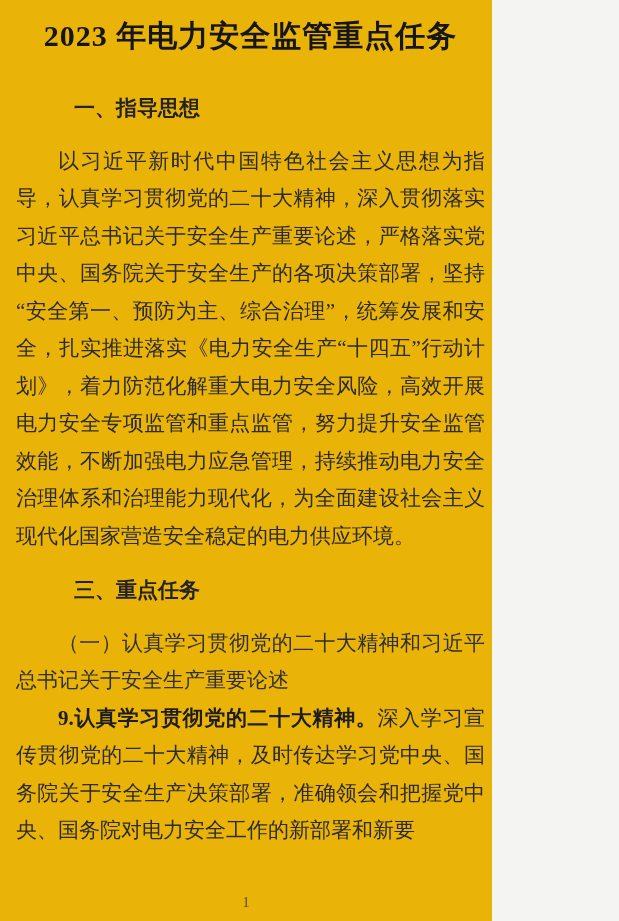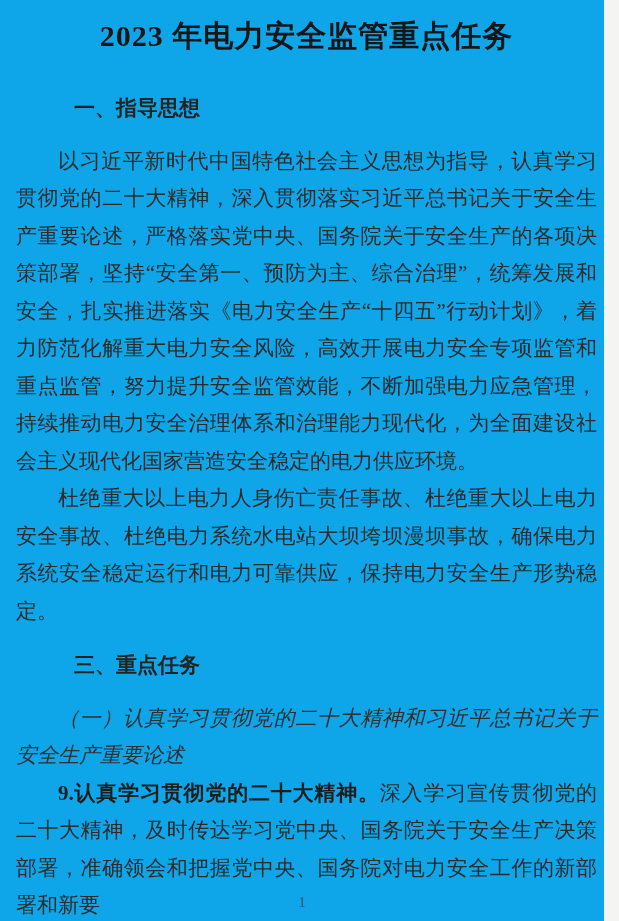--- a/index.html
+++ b/index.html
@@ -3,23 +3,23 @@
 <meta charset="utf-8">
 <style>
   html, body { margin: 0; padding: 0; }
   body {
     width: 619px; height: 921px;
     font-family: "Liberation Serif", "DejaVu Serif", serif;
     background: #f4f4f2;
   }
   .page {
     position: relative;
-    width: 604px; height: 921px;
+    width: 492px; height: 921px;
     box-sizing: border-box;
-    background: #0ea5e9;
+    background: #eab308;
     padding: 14px 7px 0 16px;
     overflow: hidden;
     color: #2b2b2b;
   }
   .doc-title {
     margin: 0 0 31px 0;
     font-family: "Liberation Serif", "DejaVu Serif", serif;
     font-weight: bold;
     font-size: 30px;
     line-height: 44px;
@@ -40,21 +40,20 @@
     font-size: 21px;
     line-height: 37.5px;
     text-indent: 2em;
     color: #232323;
   }
   .body-para {
     margin: 0;
     text-indent: 2em;
   }
   .kai {
-    font-style: italic;
     color: #303030;
   }
   .task-lead {
     font-weight: bold;
     color: #1d1d1d;
   }
   .page-number {
     position: absolute;
     left: 0; right: 0; bottom: 10px;
     text-align: center;
@@ -70,21 +69,20 @@
 
   <h1 class="doc-title">2023 年电力安全监管重点任务</h1>
 
   <div class="content">
 
     <h2 class="sec-heading">一、指导思想</h2>
 
     <p class="body-para">以习近平新时代中国特色社会主义思想为指导，认真学习贯彻党的二十大精神，深入贯彻落实习近平总书记关于安全生产重要论述，严格落实党中央、国务院关于安全生产的各项决策部署，坚持“安全第一、预防为主、综合治理”，统筹发展和安全，扎实推进落实《电力安全生产“十四五”行动计划》，着力防范化解重大电力安全风险，高效开展电力安全专项监管和重点监管，努力提升安全监管效能，不断加强电力应急管理，持续推动电力安全治理体系和治理能力现代化，为全面建设社会主义现代化国家营造安全稳定的电力供应环境。</p>
 
 
-    <p class="body-para">杜绝重大以上电力人身伤亡责任事故、杜绝重大以上电力安全事故、杜绝电力系统水电站大坝垮坝漫坝事故，确保电力系统安全稳定运行和电力可靠供应，保持电力安全生产形势稳定。</p>
 
     <h2 class="sec-heading">三、重点任务</h2>
 
     <p class="body-para kai">（一）认真学习贯彻党的二十大精神和习近平总书记关于安全生产重要论述</p>
 
     <p class="body-para"><span class="task-lead">9.认真学习贯彻党的二十大精神。</span><span>深入学习宣传贯彻党的二十大精神，及时传达学习党中央、国务院关于安全生产决策部署，准确领会和把握党中央、国务院对电力安全工作的新部署和新要</span></p>
 
   </div>
 
   <div class="page-number">1</div>

